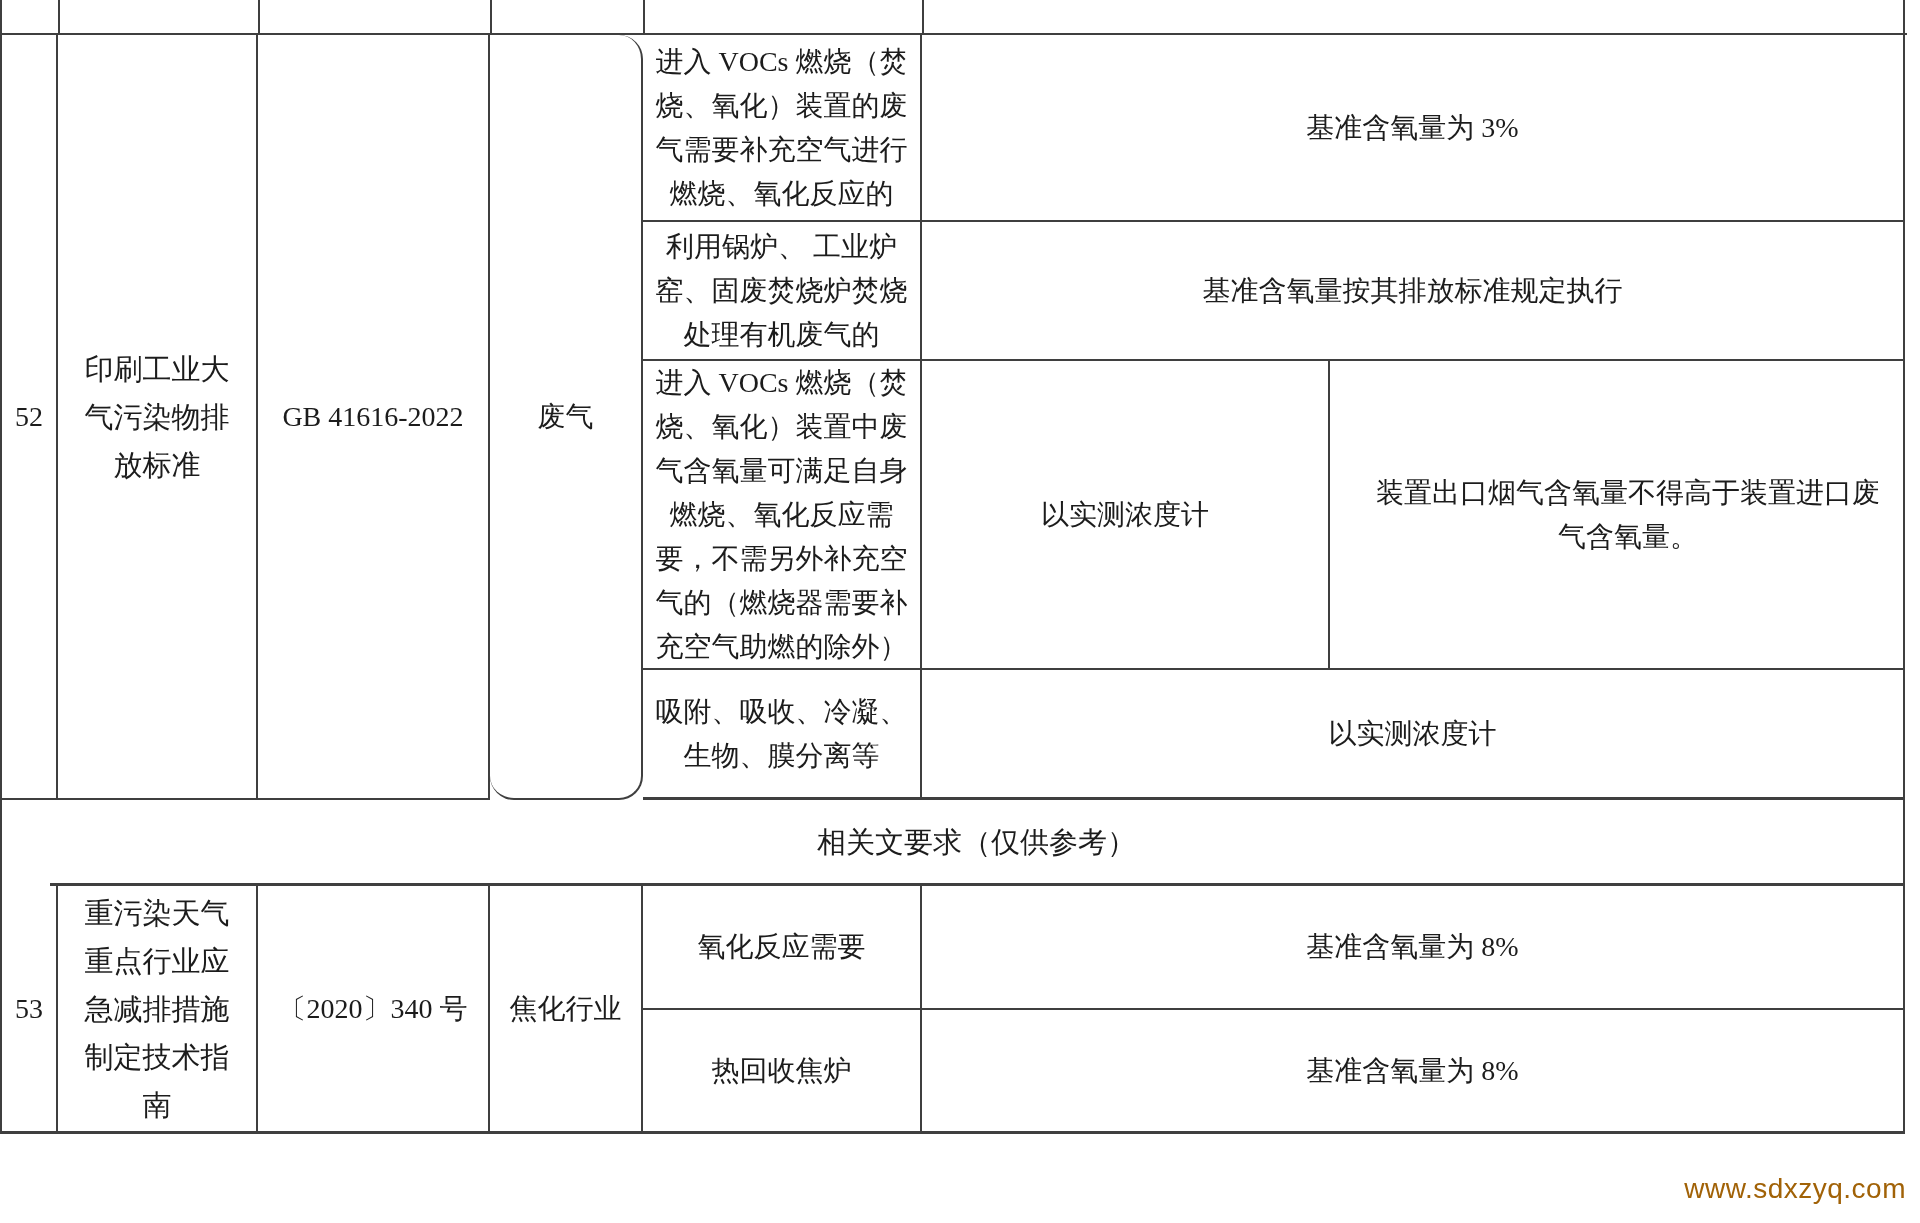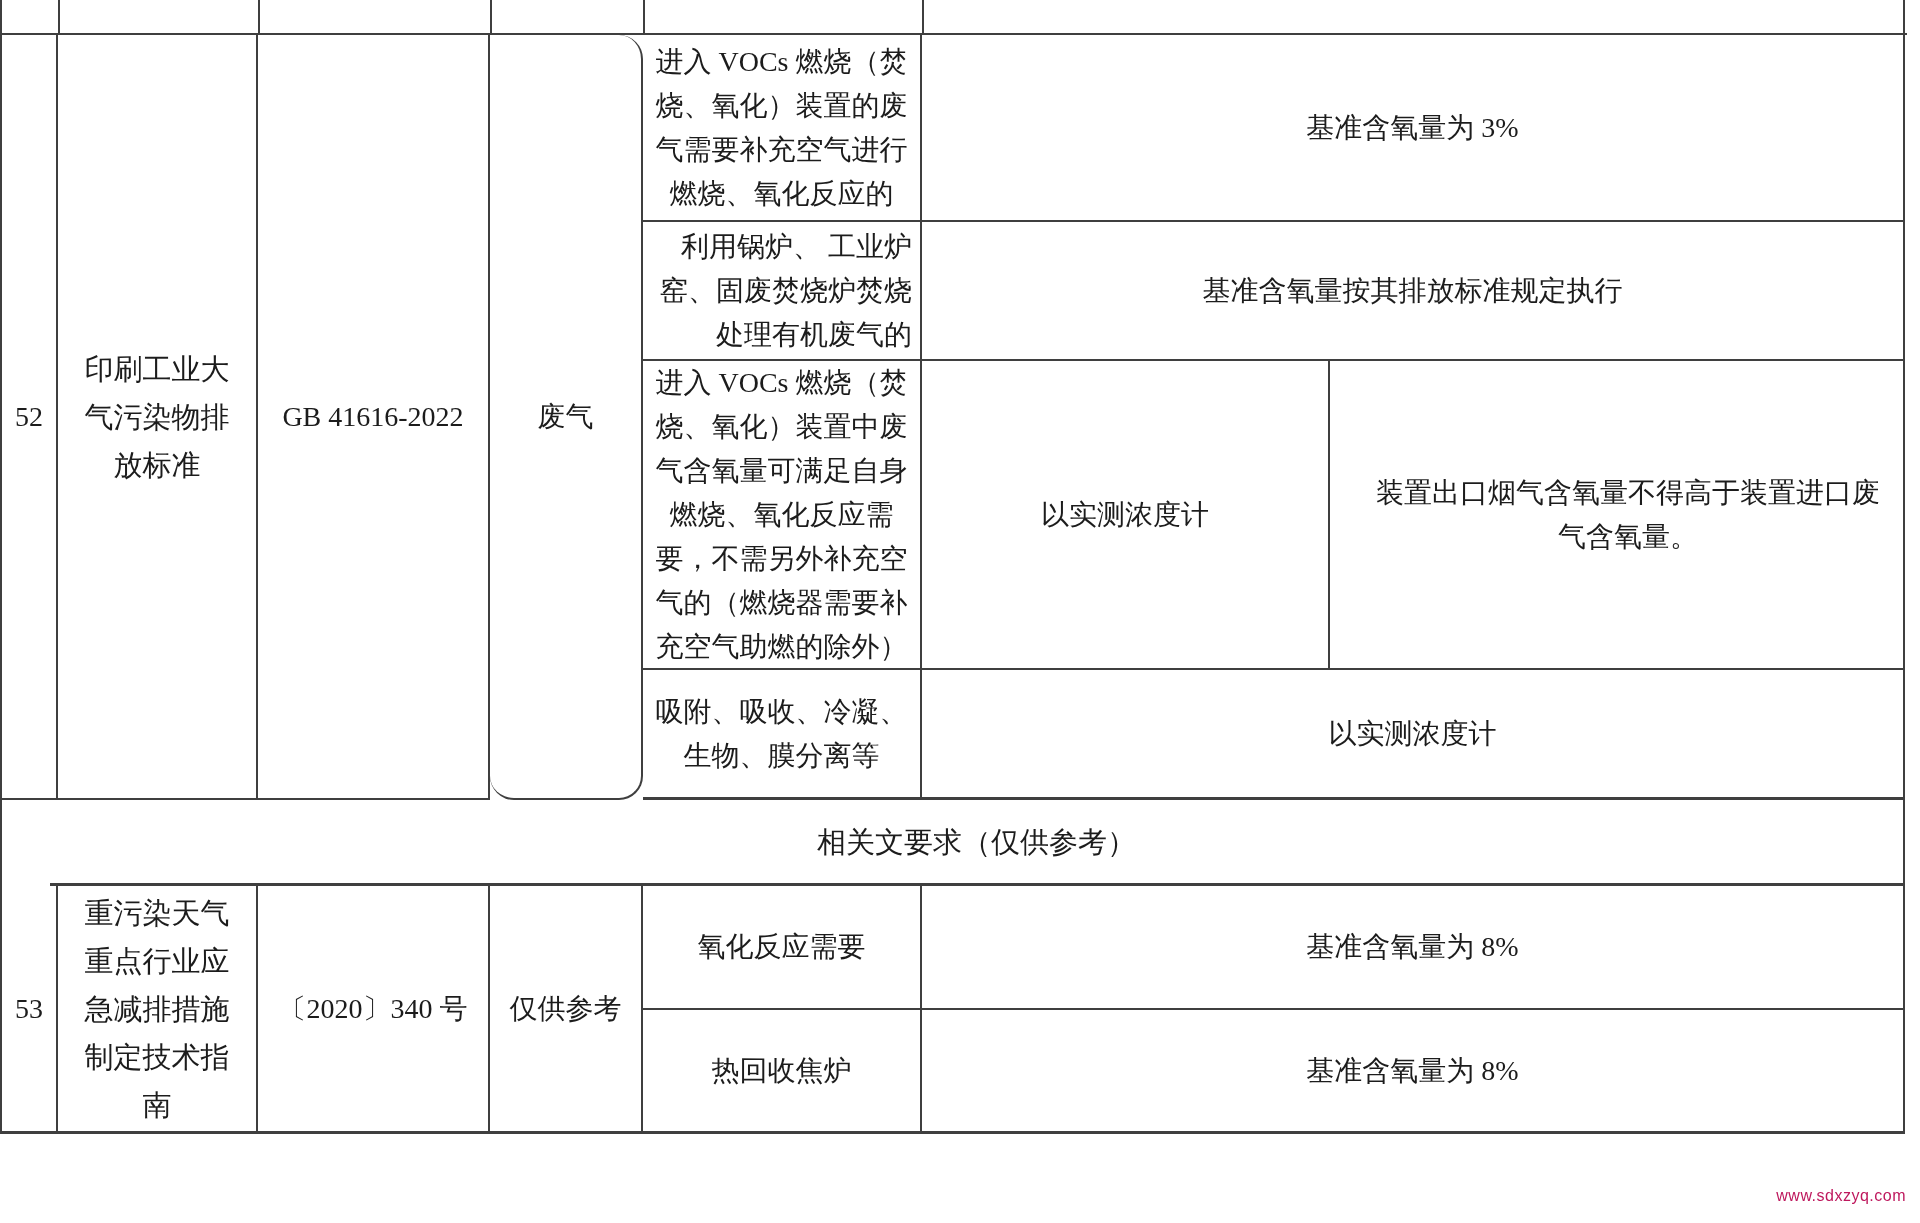--- a/index.html
+++ b/index.html
@@ -38,40 +38,40 @@
   .desc-cell{padding:0 8px;}
   .note-cell{font-size:29px;}
   .wide-note{padding:0 16px;}
   
   .c-no   {grid-area:1/1/5/2;}
   .c-name {grid-area:1/2/5/3;}
   .c-doc  {grid-area:1/3/5/4;}
   .c-cat  {grid-area:1/4/5/5;border-radius:24px;}
   .c-da   {grid-area:1/5/2/6;}
   .c-va   {grid-area:1/6/2/8;}
-  .c-db   {grid-area:2/5/3/6;text-align:right;}
+  .c-db   {grid-area:2/5/3/6;}
   .c-vb   {grid-area:2/6/3/8;}
   .c-dc   {grid-area:3/5/4/6;}
   .c-mc   {grid-area:3/6/4/7;}
   .c-nc   {grid-area:3/7/4/8;padding-left:39px;}
   .c-dd   {grid-area:4/5/5/6;}
   .c-vd   {grid-area:4/6/5/8;}
   .c-note {grid-area:5/1/6/8;margin-left:48px;}
   .c-no53  {grid-area:6/1/8/2;}
   .c-name53{grid-area:6/2/8/3;}
   .c-doc53 {grid-area:6/3/8/4;}
   .c-cat53 {grid-area:6/4/8/5;}
   .c-d53a  {grid-area:6/5/7/6;}
   .c-v53a  {grid-area:6/6/7/8;}
   .c-d53b  {grid-area:7/5/8/6;}
   .c-v53b  {grid-area:7/6/8/8;}
   .watermark{
     position:absolute;right:14px;bottom:18px;
     font-family:"Liberation Sans","DejaVu Sans",sans-serif;
-    font-size:16px;color:#be185d;letter-spacing:0.5px;
+    font-size:28px;color:#a16207;letter-spacing:0.5px;
   }
 </style>
 </head>
 <body>
 
 <div class="stub-strip">
   <span class="stub" style="left:0px"></span>
   <span class="stub" style="left:58px"></span>
   <span class="stub" style="left:258px"></span>
   <span class="stub" style="left:490px"></span>
@@ -98,21 +98,21 @@
   <div class="cell c-nc wide-note">装置出口烟气含氧量不得高于装置进口废气含氧量。</div>
 
   <div class="cell c-dd desc-cell thick">吸附、吸收、冷凝、生物、膜分离等</div>
   <div class="cell c-vd thick">以实测浓度计</div>
 
   <div class="cell c-note note-cell thick">相关文要求（仅供参考）</div>
 
   <div class="cell c-no53 thick">53</div>
   <div class="cell c-name53 name-cell thick">重污染天气重点行业应急减排措施制定技术指南</div>
   <div class="cell c-doc53 thick">〔2020〕340 号</div>
-  <div class="cell c-cat53 thick">仅供参考</div>
+  <div class="cell c-cat53 thick">焦化行业</div>
 
   <div class="cell c-d53a">氧化反应需要</div>
   <div class="cell c-v53a">基准含氧量为 8%</div>
 
   <div class="cell c-d53b thick">热回收焦炉</div>
   <div class="cell c-v53b thick">基准含氧量为 8%</div>
 
 </div>
 
 <div class="watermark">www.sdxzyq.com</div>

